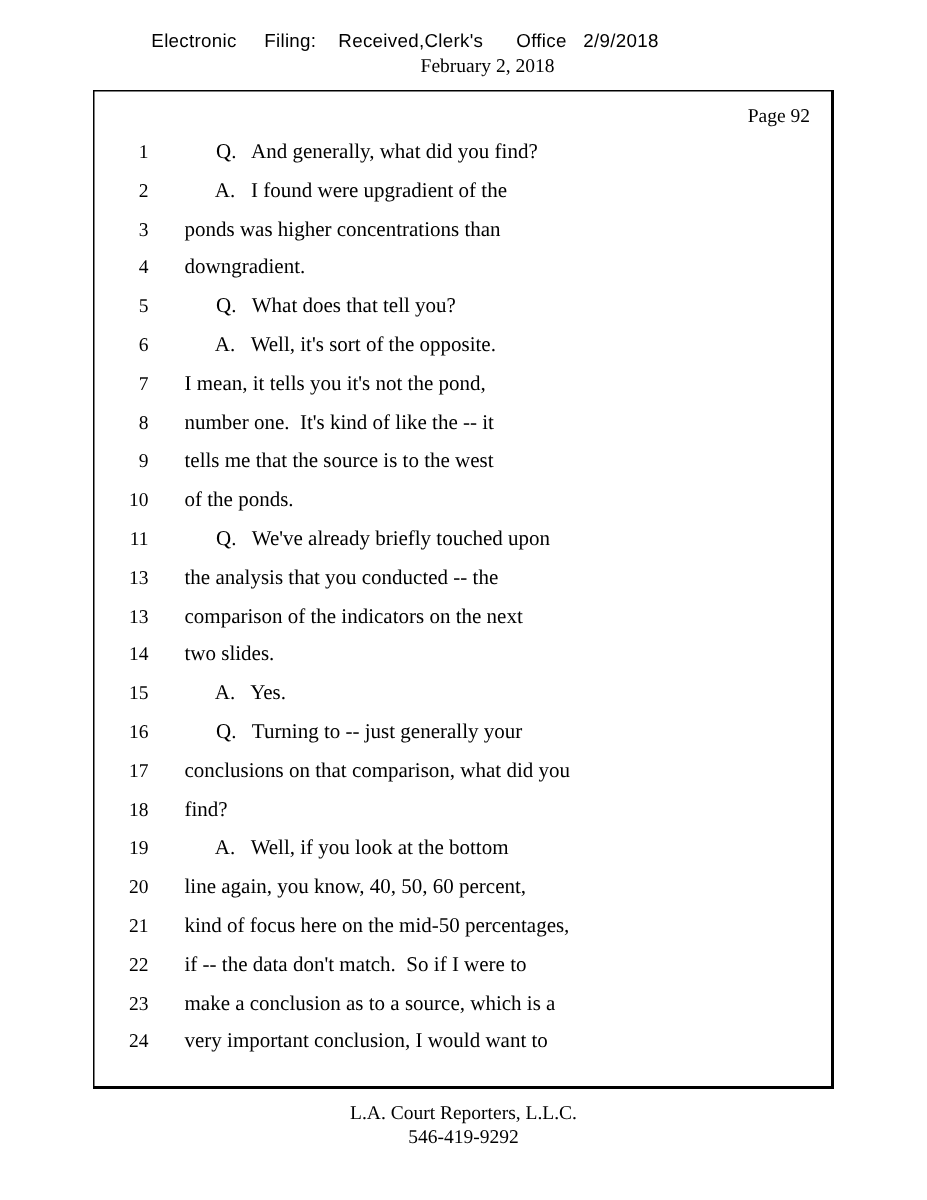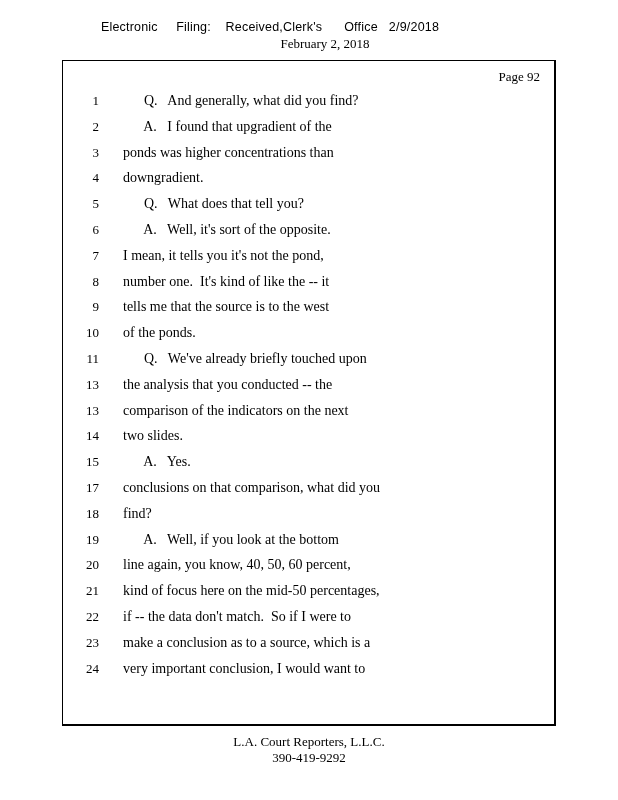--- a/index.html
+++ b/index.html
@@ -102,21 +102,21 @@
 <div class="page-box">
   <div class="page-label">Page 92</div>
   <div class="lines">
   <div class="row">
     <span class="num">1</span>
     <span class="text">      Q.   And generally, what did you find?</span>
   </div>
 
   <div class="row">
     <span class="num">2</span>
-    <span class="text">      A.   I found that upgradient of the</span>
+    <span class="text">      A.   I found were upgradient of the</span>
   </div>
 
   <div class="row">
     <span class="num">3</span>
     <span class="text">ponds was higher concentrations than</span>
   </div>
 
   <div class="row">
     <span class="num">4</span>
     <span class="text">downgradient.</span>
@@ -170,20 +170,24 @@
   <div class="row">
     <span class="num">14</span>
     <span class="text">two slides.</span>
   </div>
 
   <div class="row">
     <span class="num">15</span>
     <span class="text">      A.   Yes.</span>
   </div>
 
+  <div class="row">
+    <span class="num">16</span>
+    <span class="text">      Q.   Turning to -- just generally your</span>
+  </div>
 
   <div class="row">
     <span class="num">17</span>
     <span class="text">conclusions on that comparison, what did you</span>
   </div>
 
   <div class="row">
     <span class="num">18</span>
     <span class="text">find?</span>
   </div>
@@ -215,14 +219,14 @@
 
   <div class="row">
     <span class="num">24</span>
     <span class="text">very important conclusion, I would want to</span>
   </div>
 </div>
 </div>
 
 <div class="footer">
   <div>L.A. Court Reporters, L.L.C.</div>
-  <div>390-419-9292</div>
+  <div>546-419-9292</div>
 </div>
 
 </body></html>

